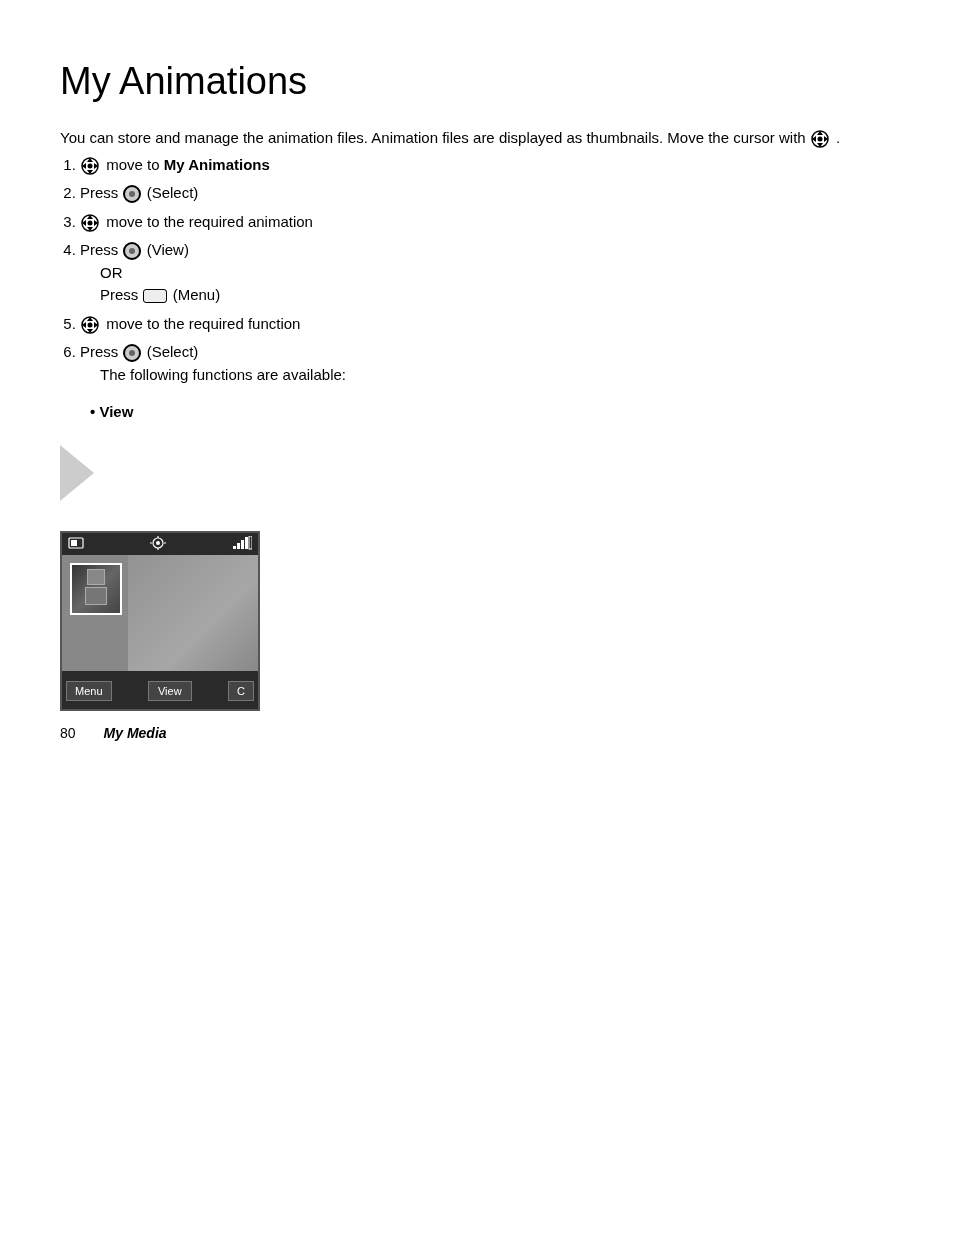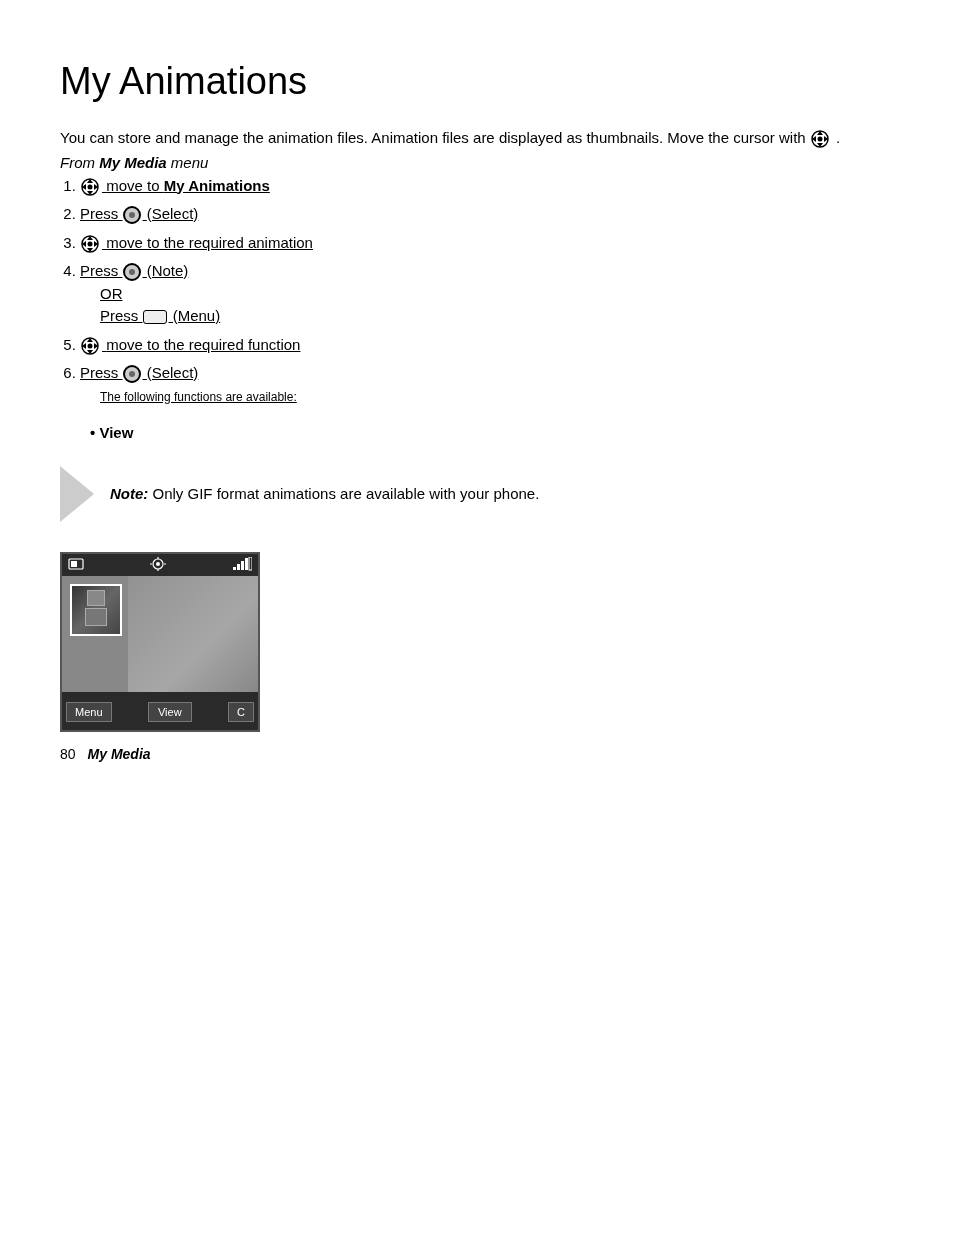--- a/index.html
+++ b/index.html
@@ -40,21 +40,20 @@
       font-style: italic;
       margin-bottom: 4px;
     }
     .from-menu strong {
       font-style: italic;
       font-weight: bold;
     }
     ol {
       margin-left: 20px;
       margin-bottom: 12px;
-      text-decoration: underline;
     }
     ol li {
       margin-bottom: 6px;
       font-size: 15px;
       line-height: 1.5;
     }
     
     .joystick-icon {
       display: inline-block;
       width: 20px;
@@ -109,21 +108,21 @@
       margin-top: 15px;
     }
     .press-menu {
       margin-left: 20px;
       font-size: 15px;
       line-height: 1.5;
       margin-bottom: 20px;
     }
     .functions-intro {
       margin-left: 20px;
-      font-size: 12px;
+      font-size: 15px;
       margin-bottom: 0;
     }
     .bullet-list {
       list-style: none;
       margin-left: 30px;
       margin-bottom: 20px;
     }
     .bullet-list li {
       font-size: 15px;
       line-height: 1.8;
@@ -261,21 +260,21 @@
       font-weight: bold;
     }
     
     .footer {
       position: absolute;
       bottom: 30px;
       left: 60px;
       right: 60px;
       display: flex;
       align-items: center;
-      gap: 12px;
+      gap: 28px;
     }
     .page-number {
       font-size: 14px;
     }
     .footer-title {
       font-weight: bold;
       font-style: italic;
       font-size: 14px;
     }
   </style>
@@ -297,23 +296,20 @@
             <polygon points="10,2 7,6 13,6" fill="#000"></polygon>
             <polygon points="10,18 7,14 13,14" fill="#000"></polygon>
             <polygon points="2,10 6,7 6,13" fill="#000"></polygon>
             <polygon points="18,10 14,7 14,13" fill="#000"></polygon>
             <circle cx="10" cy="10" r="2.5" fill="#000"></circle>
           </svg>
         </span>
         <span>.</span>
       </p>
 
-      <p class="from-menu">
-        <em><span>From </span><strong>My Media</strong><span> menu</span></em>
-      </p>
 
       <ol>
         <li>
           <span class="joystick-icon">
             <svg viewBox="0 0 20 20" xmlns="http://www.w3.org/2000/svg">
               <circle cx="10" cy="10" r="8" fill="none" stroke="#000" stroke-width="1.5"></circle>
               <polygon points="10,2 7,6 13,6" fill="#000"></polygon>
               <polygon points="10,18 7,14 13,14" fill="#000"></polygon>
               <polygon points="2,10 6,7 6,13" fill="#000"></polygon>
               <polygon points="18,10 14,7 14,13" fill="#000"></polygon>
@@ -336,21 +332,21 @@
               <polygon points="2,10 6,7 6,13" fill="#000"></polygon>
               <polygon points="18,10 14,7 14,13" fill="#000"></polygon>
               <circle cx="10" cy="10" r="2.5" fill="#000"></circle>
             </svg>
           </span>
           <span> move to the required animation</span>
         </li>
         <li>
           <span>Press </span>
           <span class="center-btn"></span>
-          <span> (Note)</span>
+          <span> (View)</span>
           <br>
           <span class="or-text">OR</span>
           <br>
           <span class="press-menu">
             Press 
             <span class="menu-key"></span>
              (Menu)
           </span>
         </li>
         <li>
@@ -374,24 +370,20 @@
           <span class="functions-intro">The following functions are available:</span>
         </li>
       </ol>
 
       <ul class="bullet-list">
         <li><span>View</span></li>
       </ul>
 
       <div class="note-section">
         <div class="arrow-chevron"></div>
-        <p class="note-text">
-          <em>Note:</em>
-          <span> Only GIF format animations are available with your phone.</span>
-        </p>
       </div>
 
     </div>
 
     <div class="phone-screenshot">
       <div class="phone-screen">
 
         <div class="phone-status-bar">
           <span class="status-icon">
             

